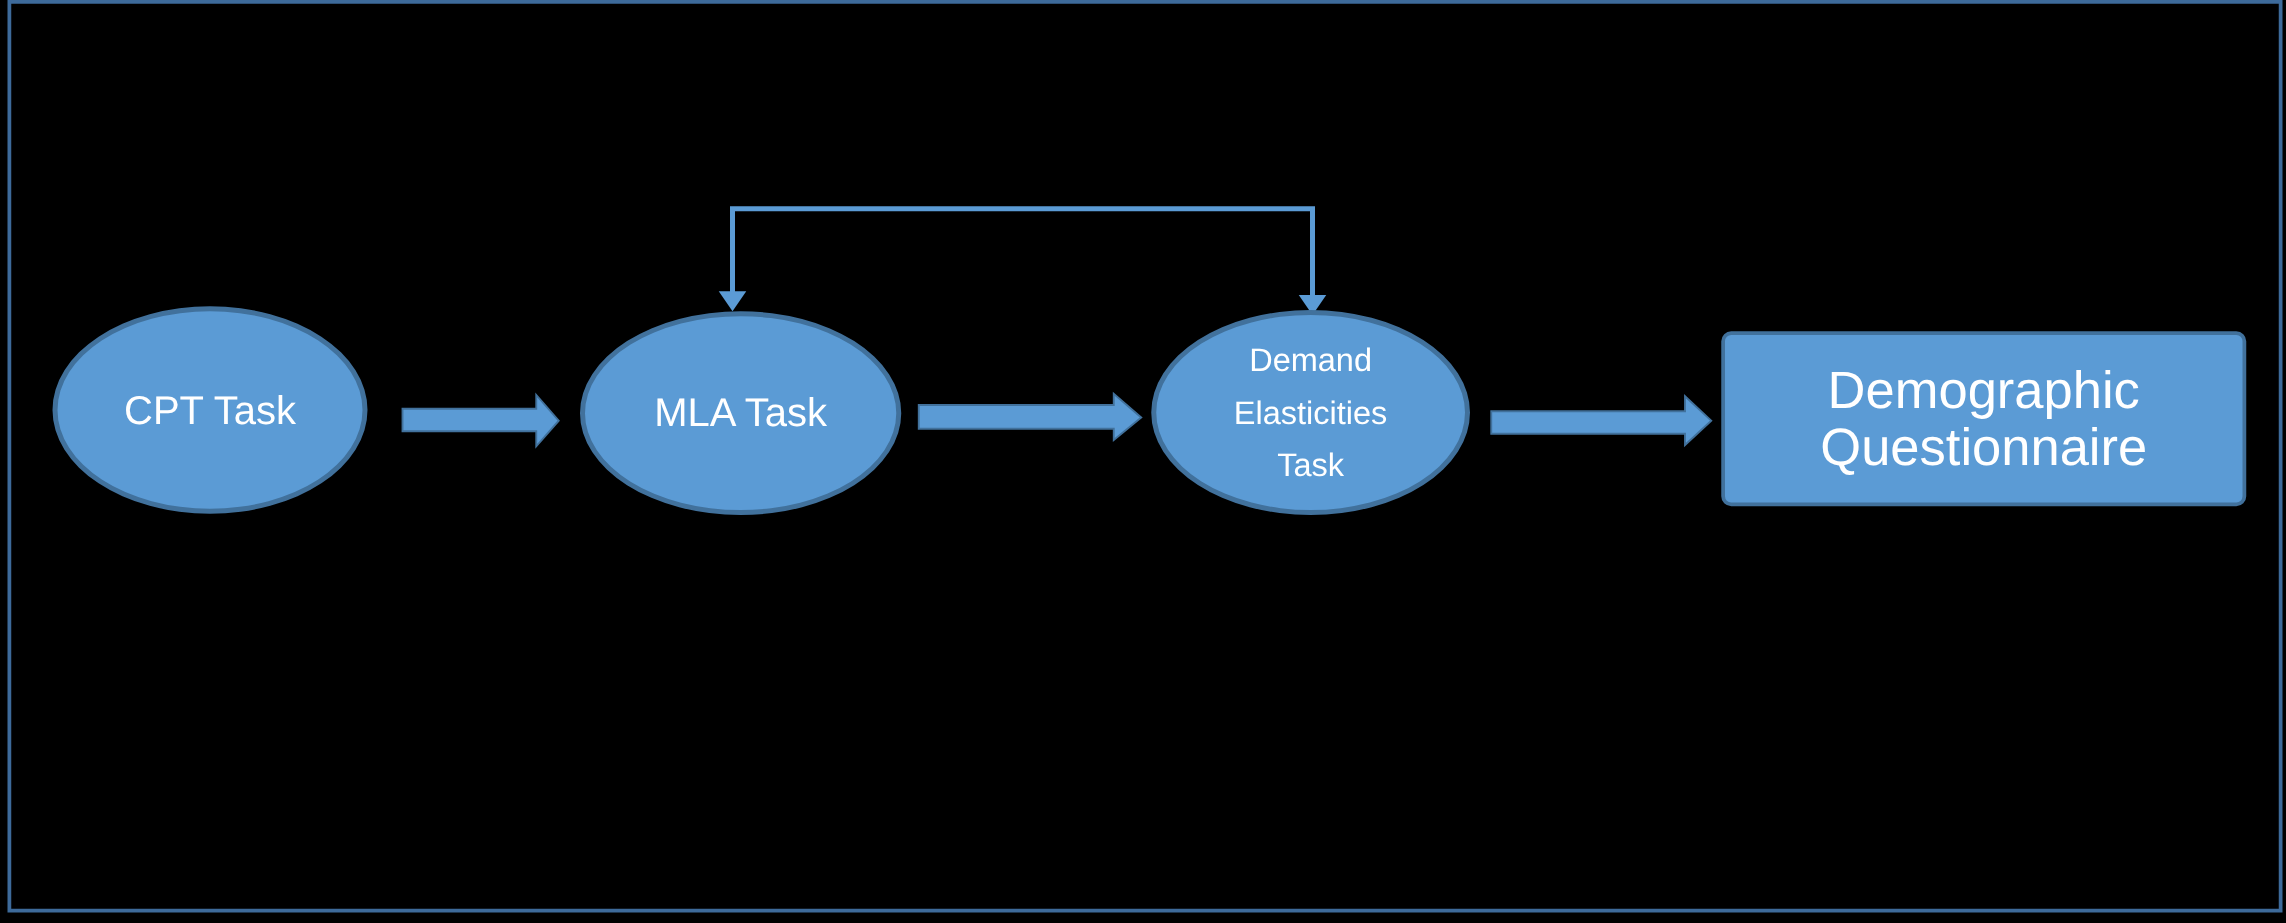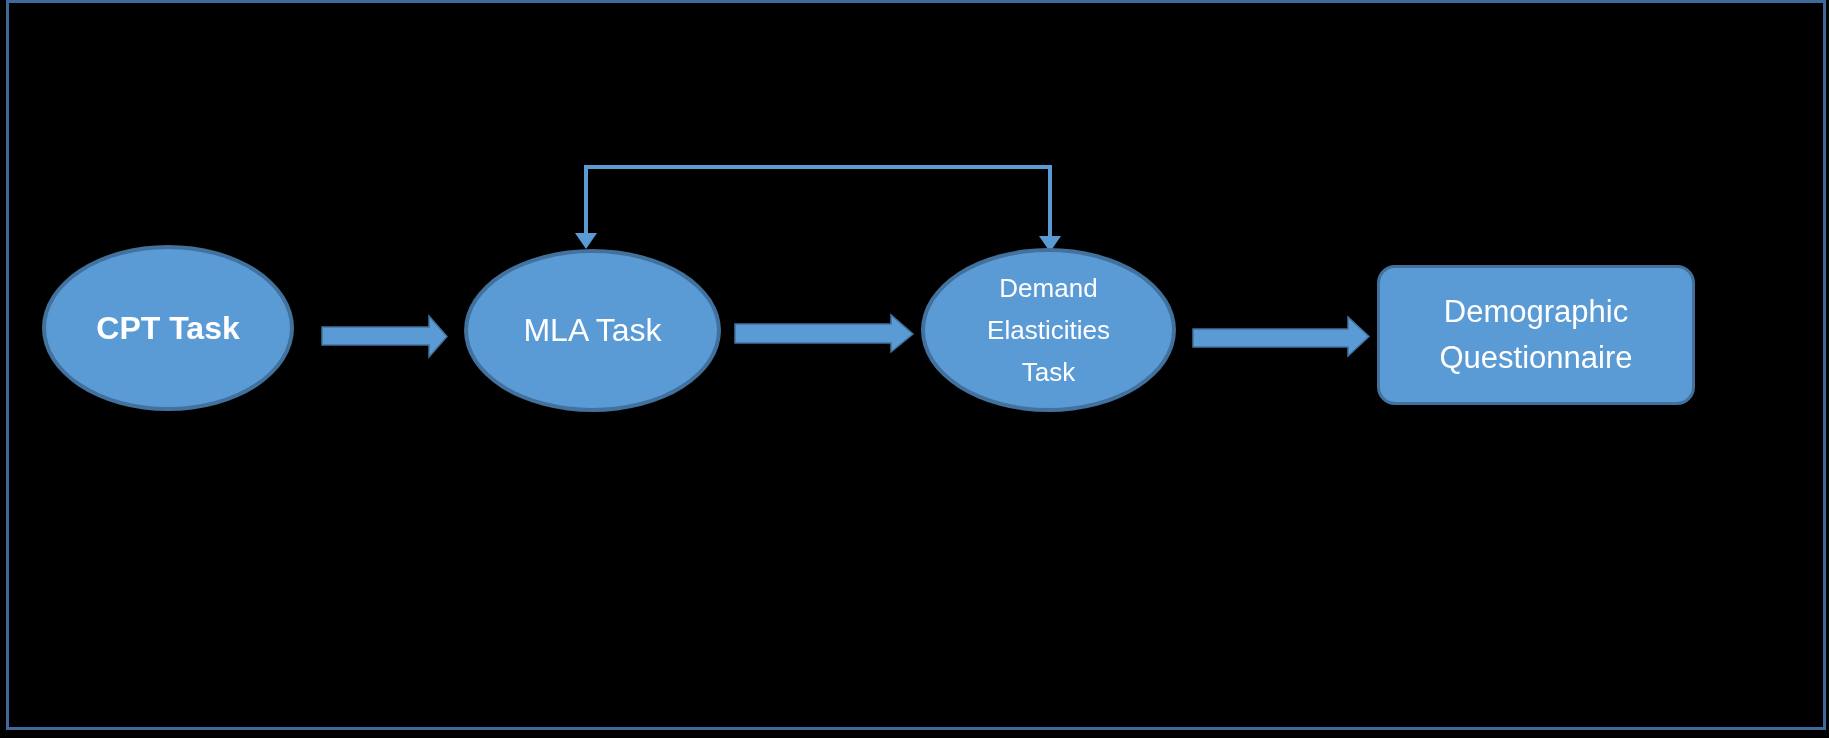--- a/index.html
+++ b/index.html
@@ -57,36 +57,35 @@
     background: var(--fill, #5B9BD5);
     border: 4px solid var(--nodeborder, #41719C);
     color: var(--text, #FFFFFF);
     text-align: center;
     white-space: pre-line;
   }
   .ellipse { border-radius: 50%; }
   .node-cpt {
     left: 42px; top: 245px; width: 252px; height: 166px;
     font-size: 32px;
-    font-weight: bold;
   }
   .node-mla {
     left: 464px; top: 249px; width: 257px; height: 163px;
     font-size: 32px;
   }
   .node-demand {
     left: 921px; top: 248px; width: 255px; height: 164px;
     font-size: 26px;
     line-height: 42px;
   }
   .node-demographic {
-    left: 1377px; top: 265px; width: 318px; height: 140px;
-    border-radius: 18px;
+    left: 1377px; top: 265px; width: 420px; height: 140px;
+    border-radius: 8px;
     border-width: 3px;
-    font-size: 31px;
+    font-size: 42px;
     line-height: 46px;
   }
 </style>
 </head>
 <body>
 
 <div class="canvas">
 
   <div class="frame"></div>
 

